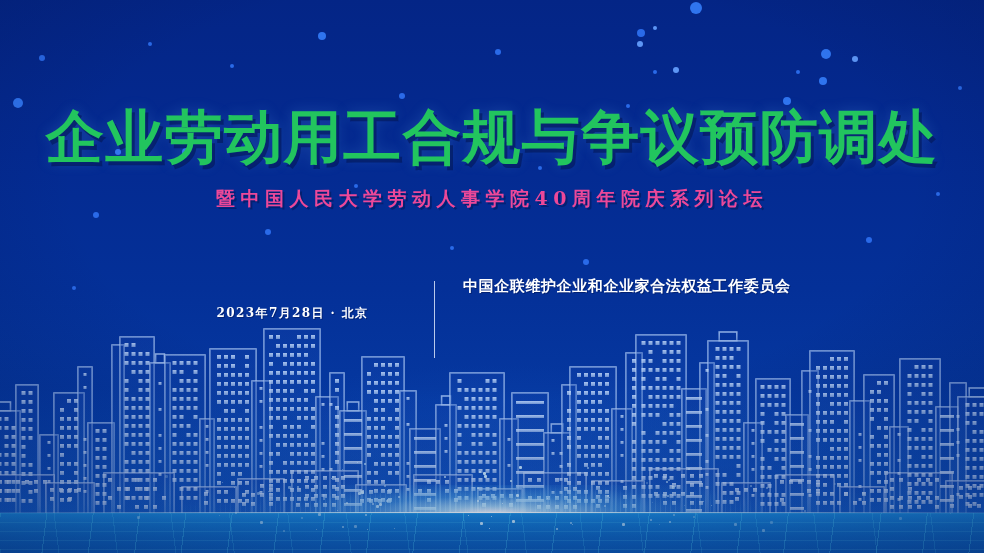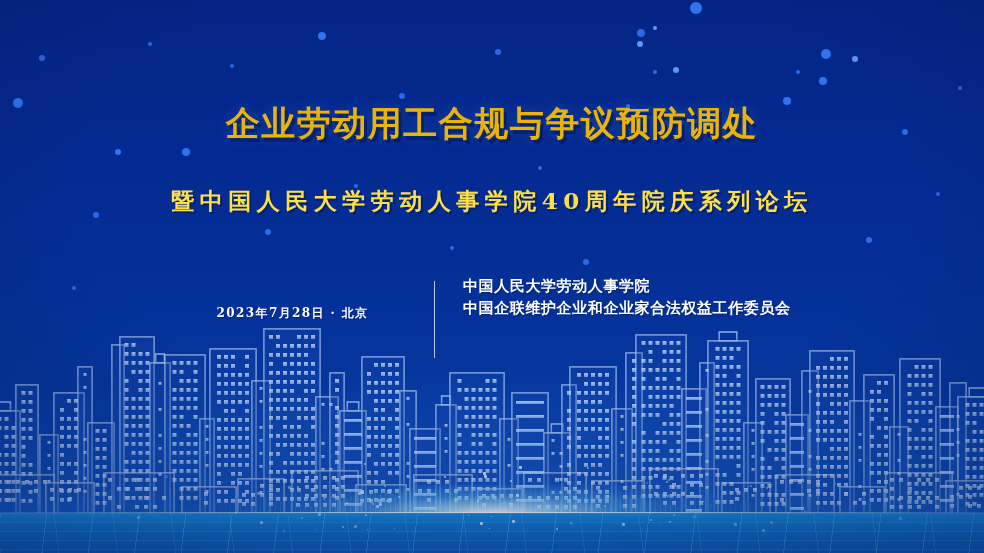--- a/index.html
+++ b/index.html
@@ -71,34 +71,34 @@
     pointer-events:none;
   }
   .spark{ position:absolute; background:#cfeeff; border-radius:1px; }
 
   
   .content{ position:absolute; inset:0; }
 
   .title{
     position:absolute; top:103px; left:0; right:0;
     text-align:center;
-    color:#eab308;
-    font-size:34px;
+    color:#22c55e;
+    font-size:58px;
     font-weight:bold;
     letter-spacing:1.5px;
     line-height:1.18;
     font-family:"DejaVu Serif","Liberation Serif",serif;
     text-shadow:3px 4px 0 rgba(2,20,80,0.55), 0 0 14px rgba(120,190,255,0.22);
     white-space:nowrap;
   }
   .subtitle{
     position:absolute; top:186px; left:0; right:0;
     text-align:center;
-    color:#fde047;
-    font-size:23px;
+    color:#ec4899;
+    font-size:19px;
     font-weight:bold;
     letter-spacing:5.5px;
     font-family:"DejaVu Serif","Liberation Serif",serif;
     text-shadow:2px 2px 0 rgba(2,20,80,0.5);
     white-space:nowrap;
   }
 
   .date{
     position:absolute; top:305px; left:185px; width:215px;
     text-align:center;
@@ -1838,18 +1838,17 @@
 
     <div class="title">企业劳动用工合规与争议预防调处</div>
 
     <div class="subtitle">暨中国人民大学劳动人事学院40周年院庆系列论坛</div>
 
     <div class="date">2023年7月28日 · 北京</div>
 
     <div class="divider"></div>
 
     <div class="orgs" id="orgs">
-        <div>中国人民大学劳动人事学院</div>
         <div>中国企联维护企业和企业家合法权益工作委员会</div>
       </div>
 
   </div>
 </div>
 
 </body></html>

